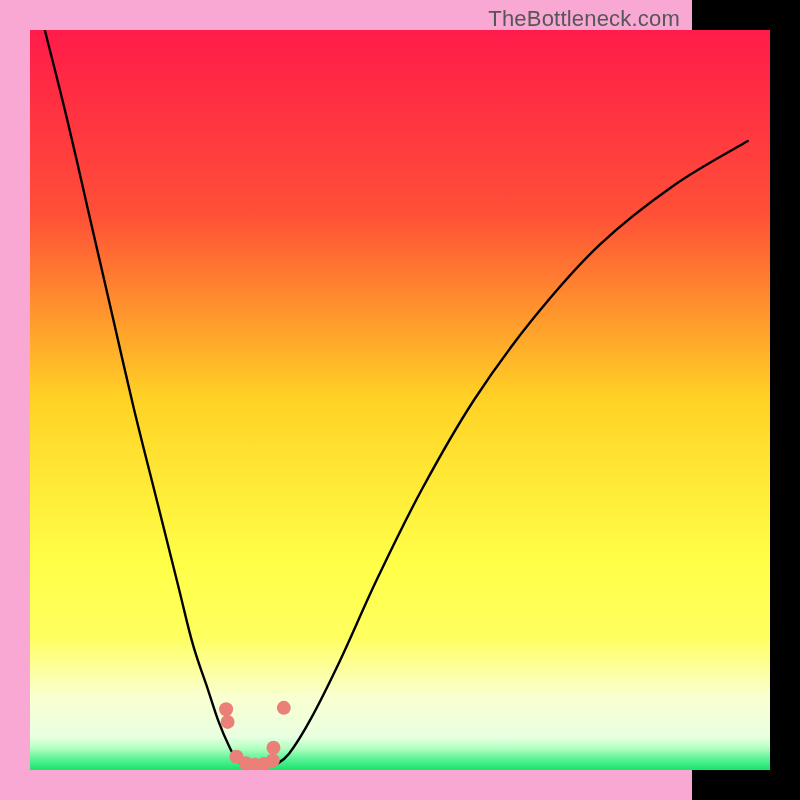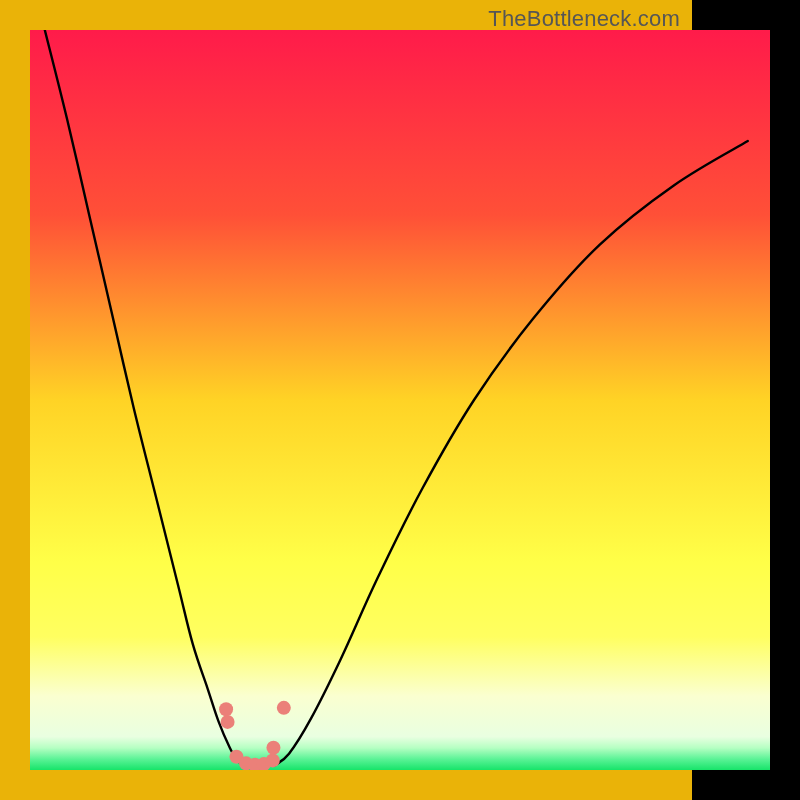--- a/index.html
+++ b/index.html
@@ -8,21 +8,21 @@
     width: 800px;
     height: 800px;
     overflow: hidden;
     background: #000;
     font-family: Arial, Helvetica, sans-serif;
   }
   .frame {
     position: relative;
     width: 692px;
     height: 800px;
-    background: #eab308;
+    background: #f9a8d4;
   }
   .watermark {
     position: absolute;
     top: 6px;
     right: 12px;
     color: #565656;
     font-size: 22px;
     font-weight: 500;
     letter-spacing: 0.2px;
     z-index: 10;

